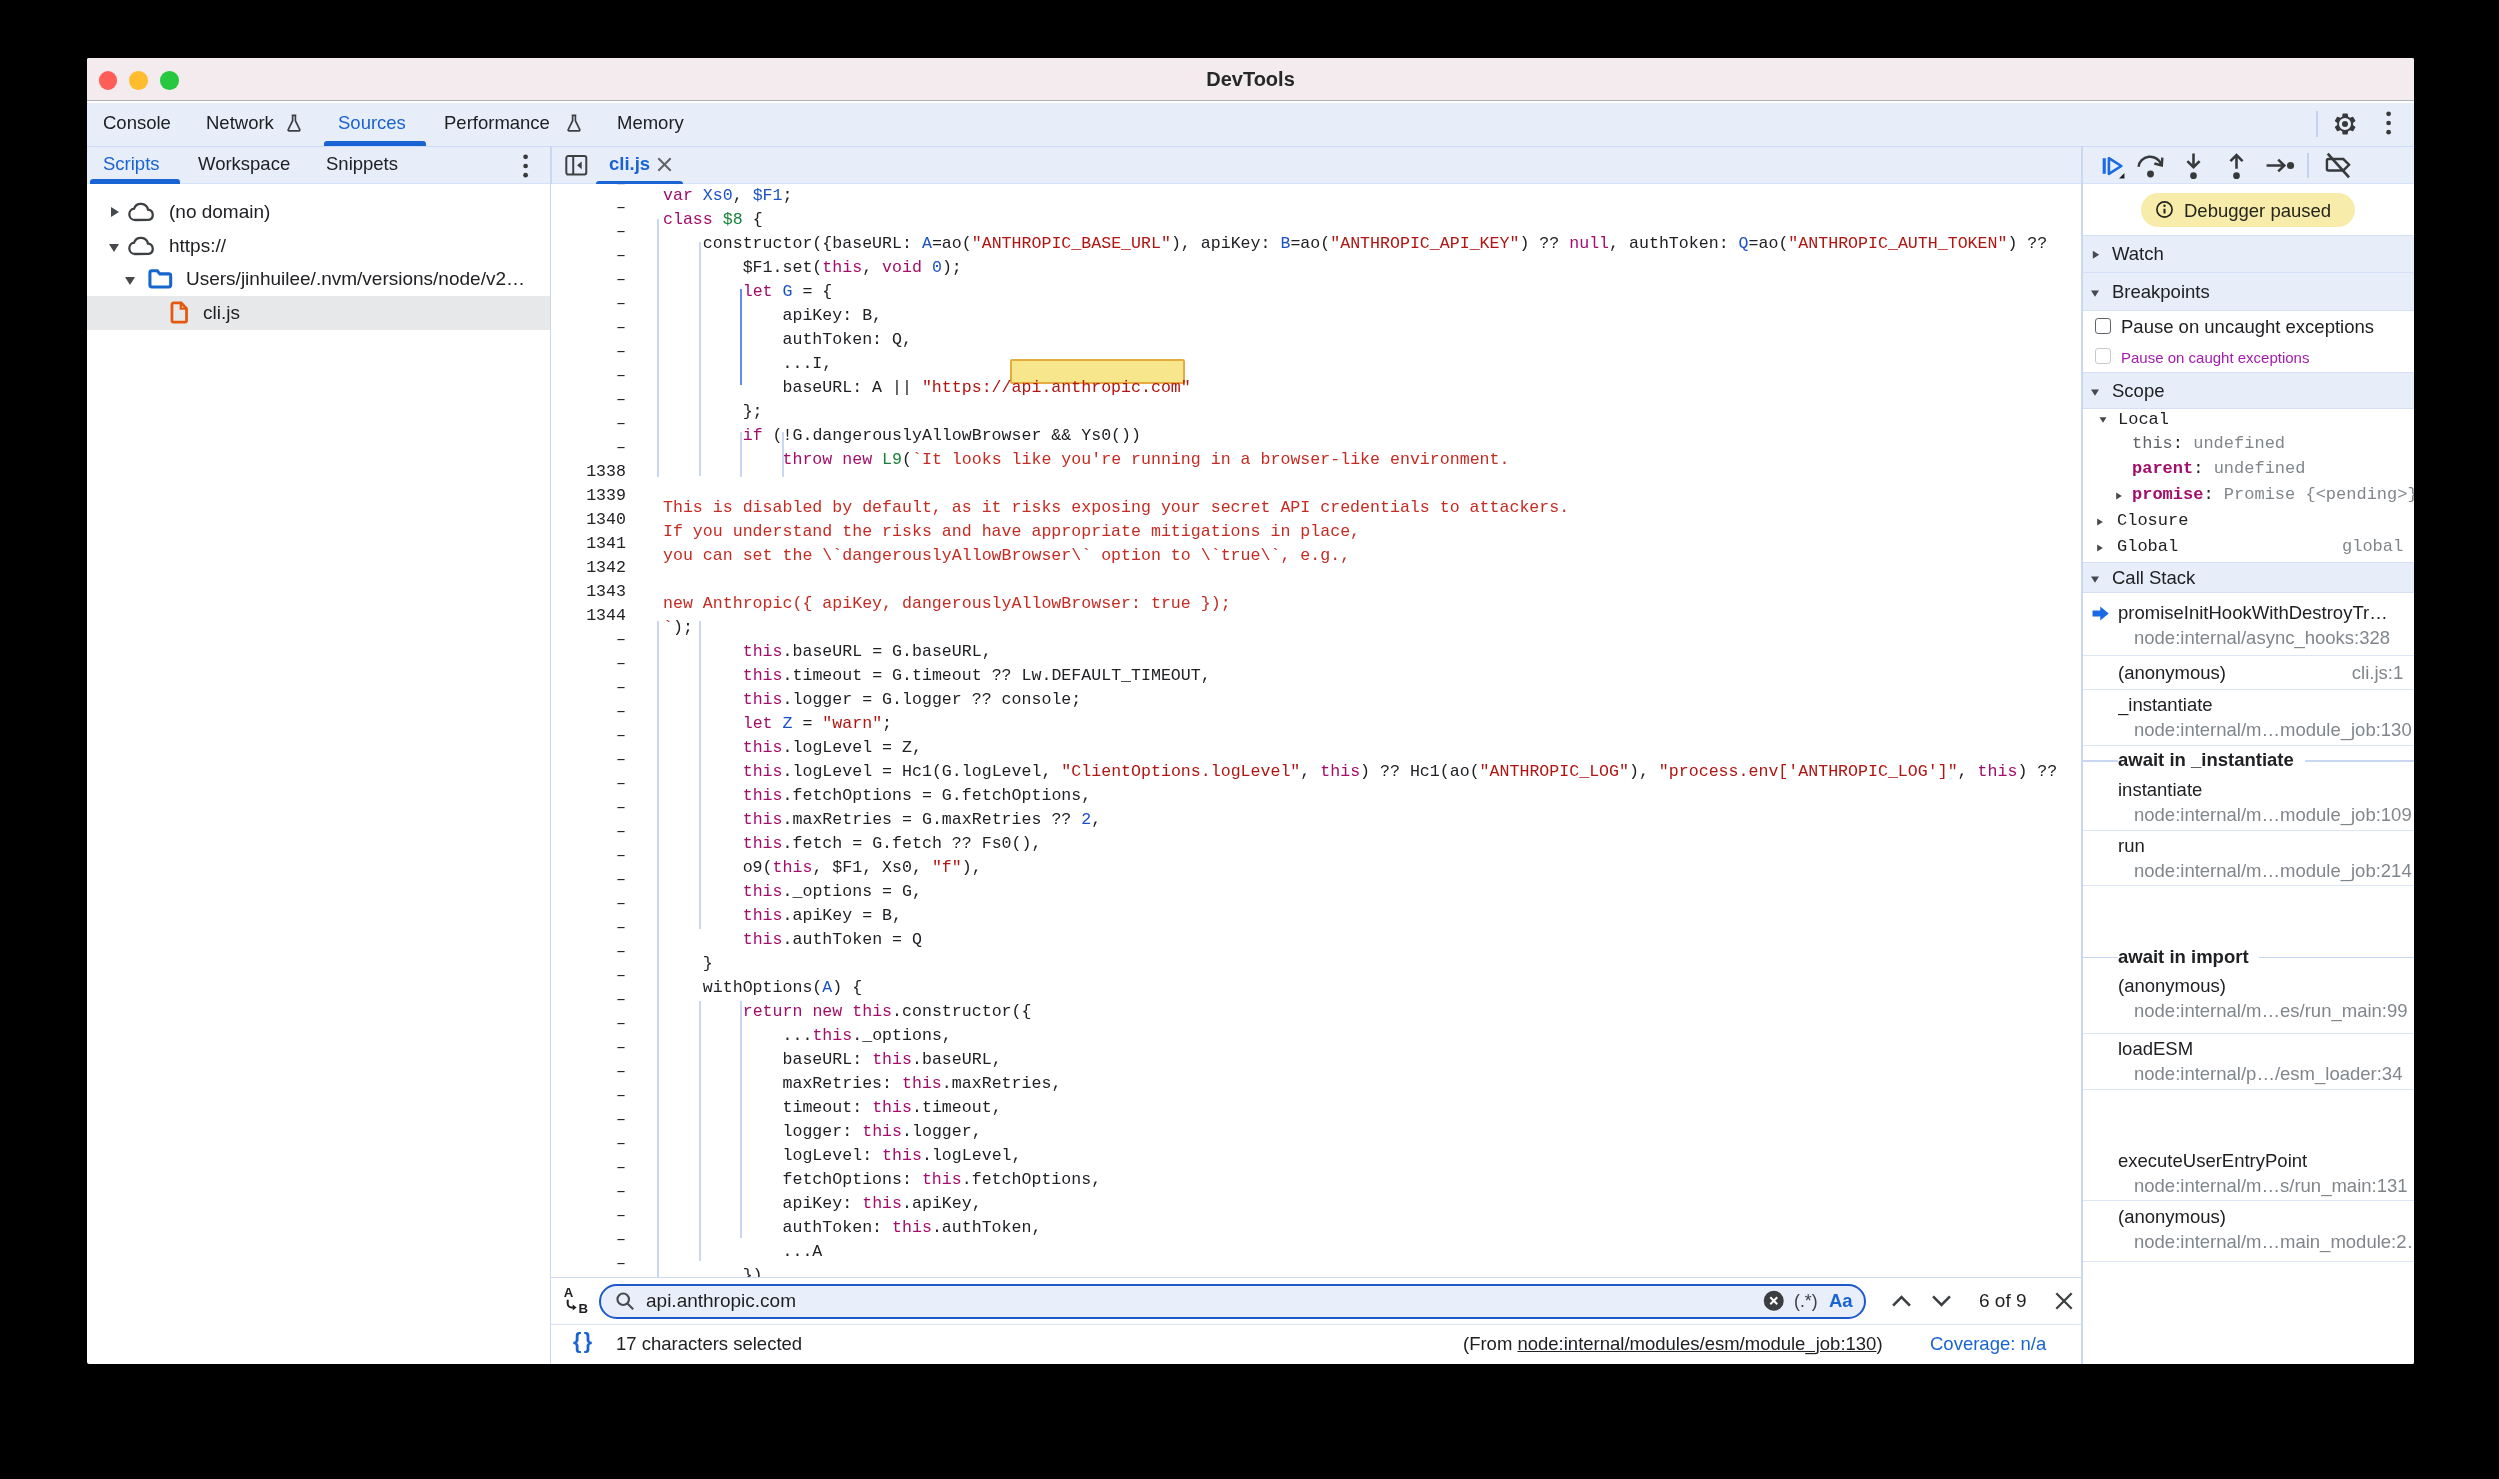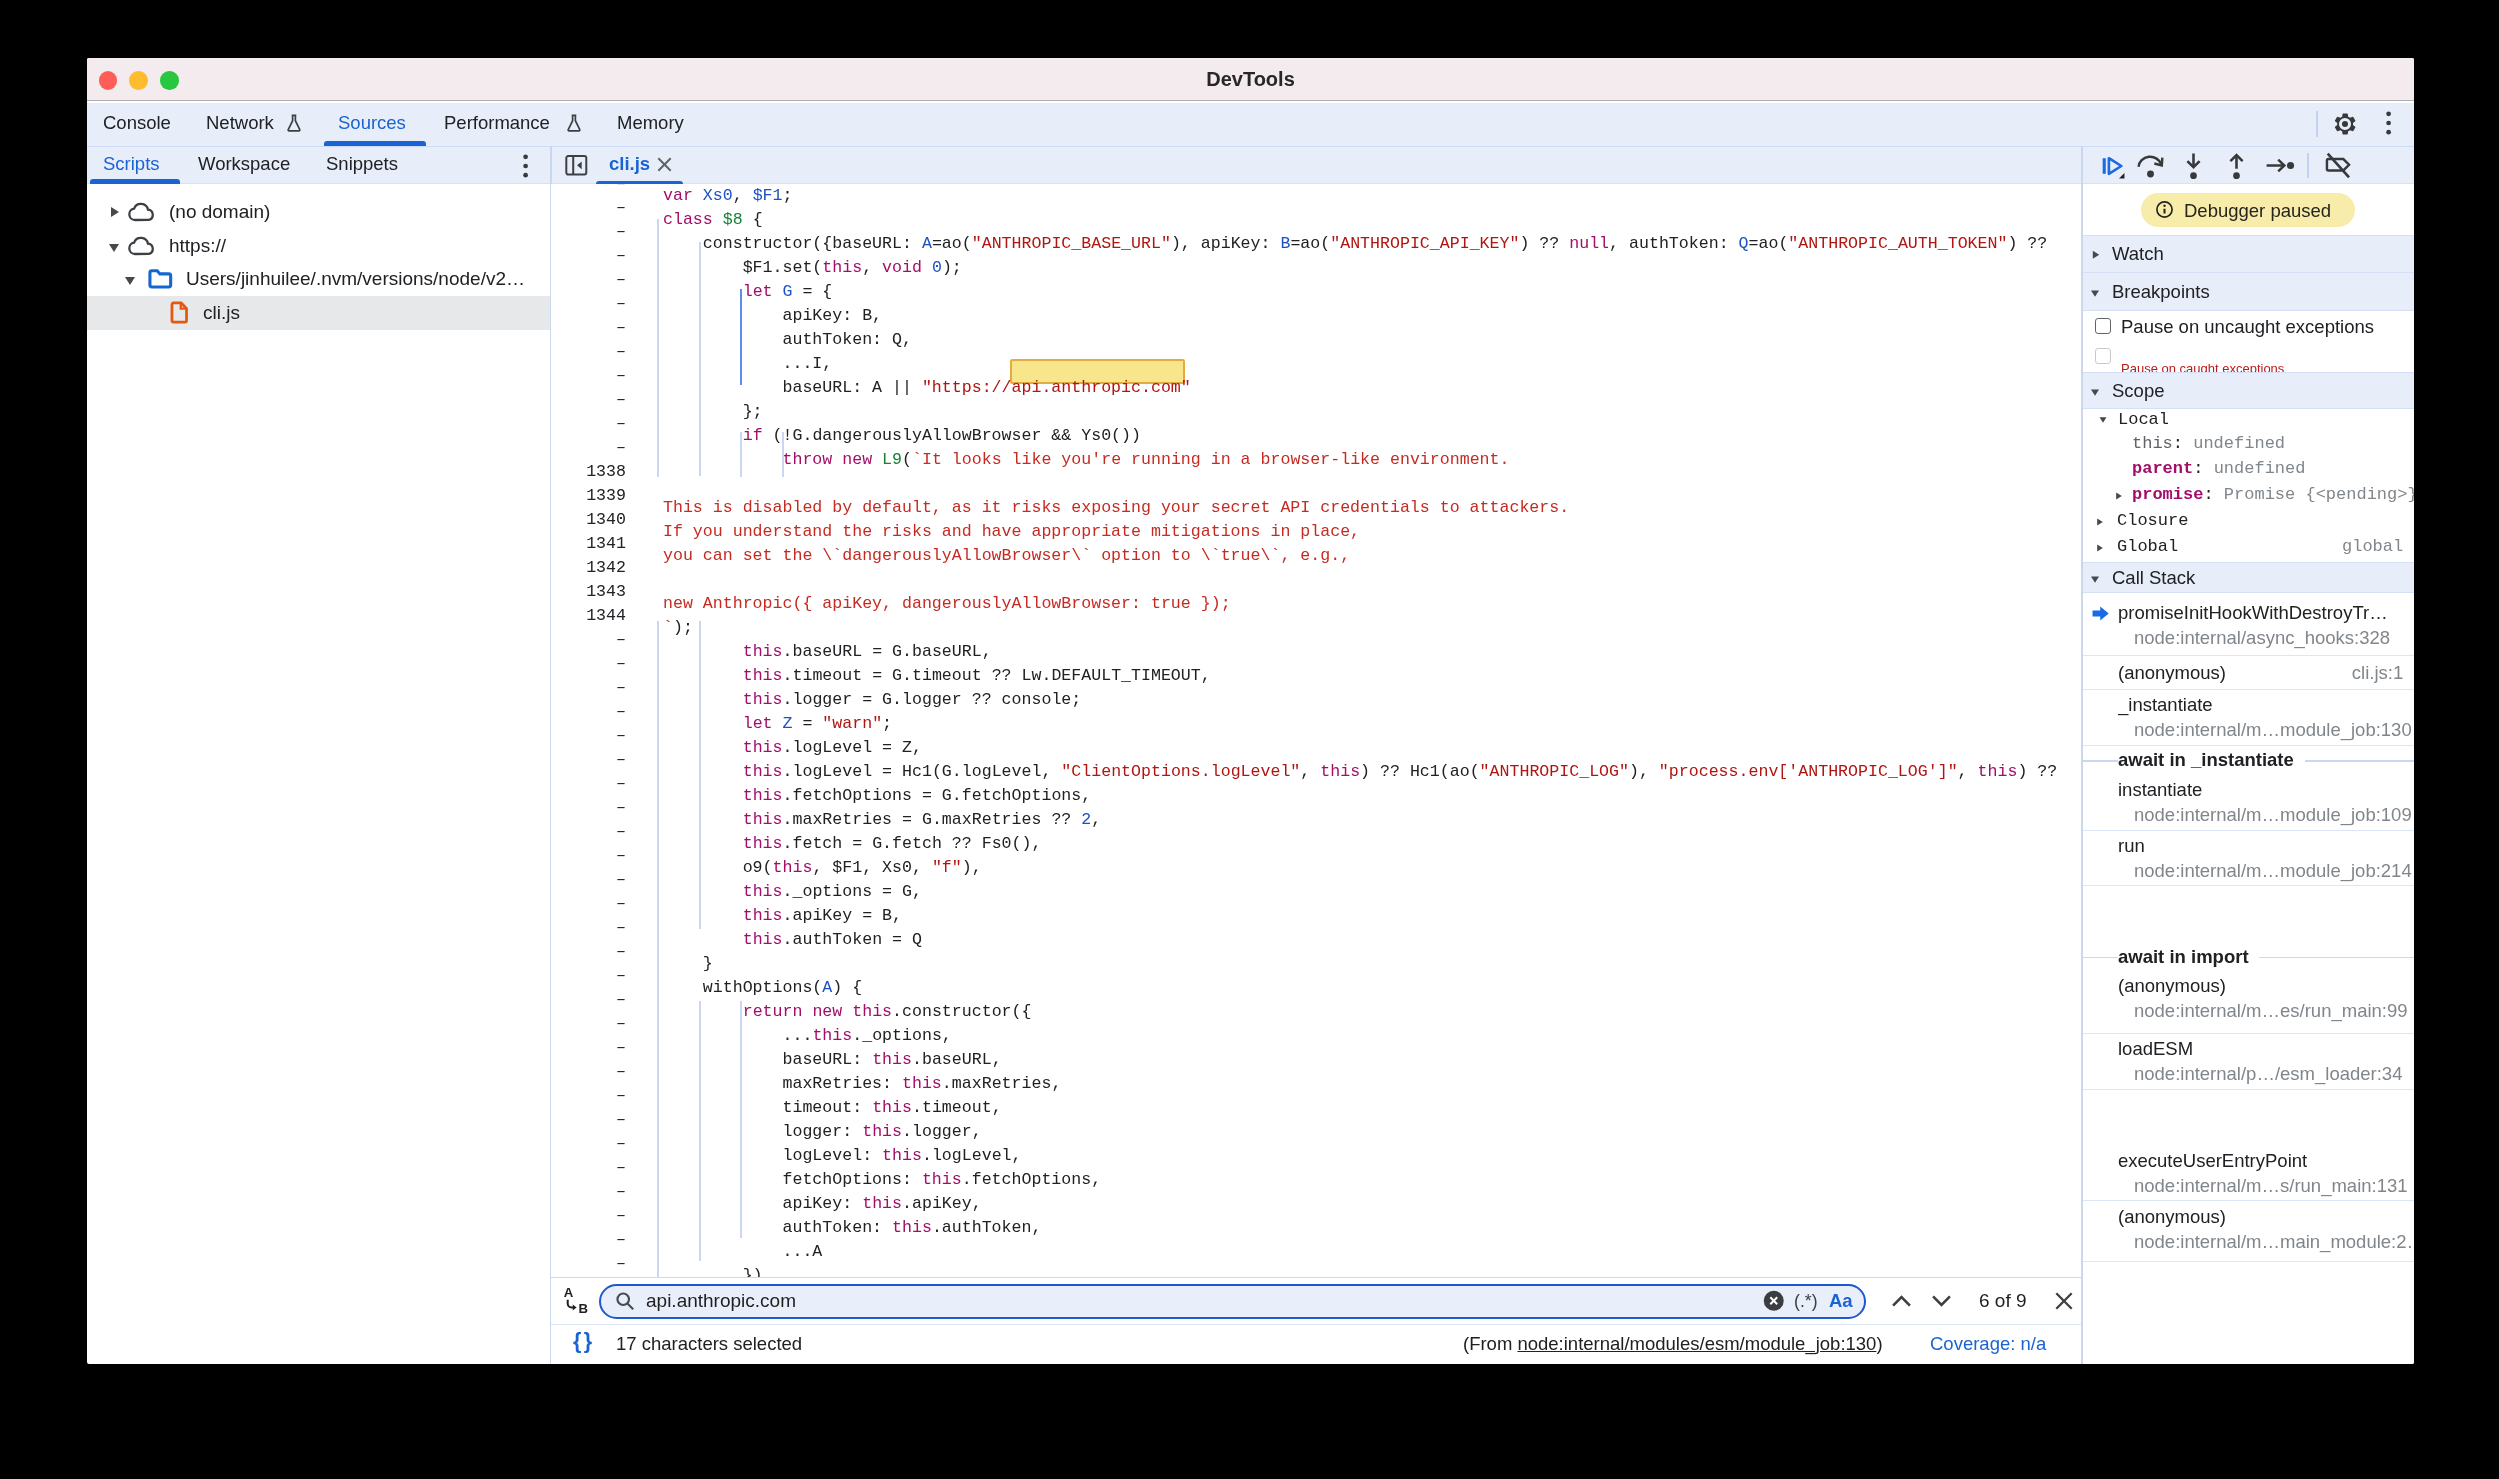--- a/index.html
+++ b/index.html
@@ -342,21 +342,21 @@
     <div class="hdr" style="top:127px;height:38px">
       <span class="htri" style="left:7px"><span class="tri-d"></span></span>
         <span class="htxt">Breakpoints</span>
     </div>
     <div style="position:absolute;left:0;top:165px;width:100%;height:31px">
       <div class="cb" style="top:7px"></div>
       <span style="position:absolute;left:38px;top:0;height:31px;line-height:32px;font-size:18.5px;color:#202124">Pause on uncaught exceptions</span>
     </div>
     <div style="position:absolute;left:0;top:195px;width:100%;height:31px">
       <div class="cb" style="top:7px;border-color:#c6cace"></div>
-      <span style="position:absolute;left:38px;top:12px;height:31px;line-height:32px;font-size:13px;color:#b91c1c">Pause on caught exceptions</span>
+      <span style="position:absolute;left:38px;top:1px;height:31px;line-height:32px;font-size:15px;color:#a21caf">Pause on caught exceptions</span>
     </div>
     <div class="hdr" style="top:226px;height:37px;border-top:1.5px solid #d6e0f4">
       <span class="htri" style="left:7px"><span class="tri-d"></span></span>
         <span class="htxt">Scope</span>
     </div>
     <div class="scope-row" style="top:261px;height:25.4px;line-height:25.4px"><span style="position:absolute;left:14.6px;top:9.2px;line-height:0;transform:scale(0.7)"><span class="tri-d"></span></span><span style="margin-left:35px">Local</span></div>
     <div class="scope-row" style="top:286px;height:24.6px;line-height:24.6px"><span style="margin-left:49px;color:#5f6368">this</span>: <span style="color:#80868b">undefined</span></div>
     <div class="scope-row" style="top:311px;height:24.6px;line-height:24.6px"><span style="margin-left:49px;color:#a30d69;font-weight:700">parent</span>: <span style="color:#80868b">undefined</span></div>
     <div class="scope-row" style="top:336px;height:26px;line-height:26px"><span style="position:absolute;left:32px;top:8.5px;line-height:0;transform:scale(0.7)"><span class="tri-r"></span></span><span style="margin-left:49px;color:#a30d69;font-weight:700">promise</span>: <span style="color:#80868b">Promise {&lt;pending&gt;}</span></div>
     <div class="scope-row" style="top:362px;height:26px;line-height:26px"><span style="position:absolute;left:13px;top:8.5px;line-height:0;transform:scale(0.7)"><span class="tri-r"></span></span><span style="margin-left:34px">Closure</span></div>

